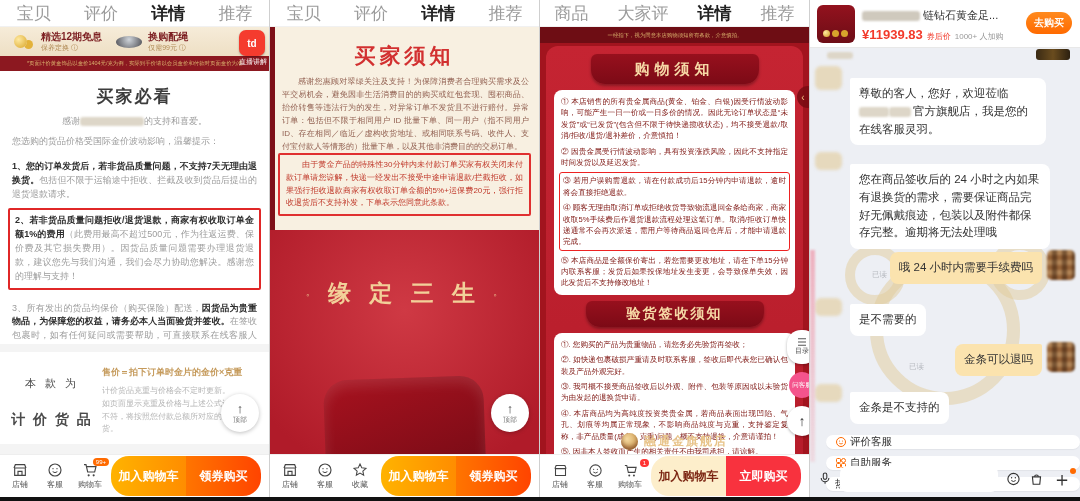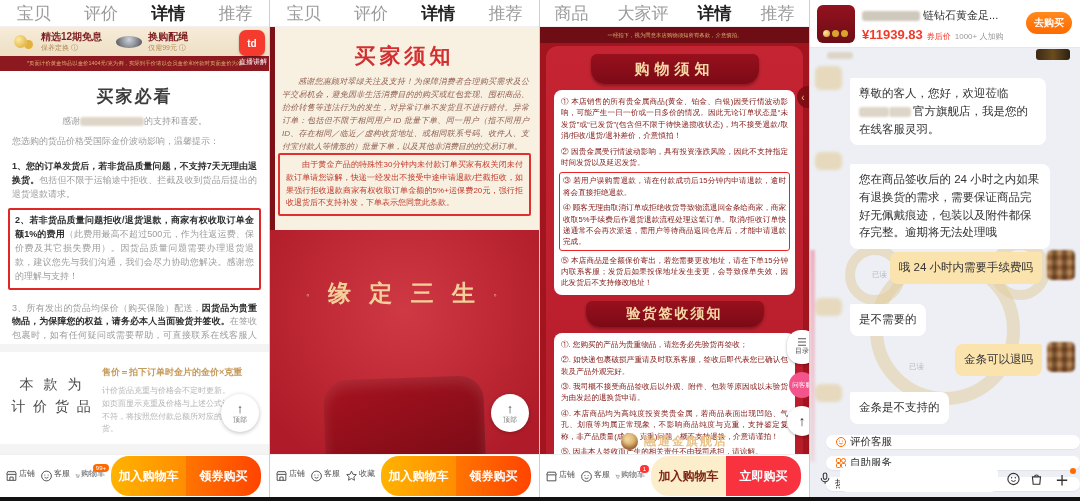--- a/index.html
+++ b/index.html
@@ -7,21 +7,21 @@
   body { font-family:"Liberation Sans", sans-serif; background:#111; overflow:hidden; }
   .app { position:relative; display:flex; width:1080px; height:501px; background:#111; }
   .panel { position:relative; width:270px; height:497px; background:#fff; overflow:hidden; border-right:1px solid #cfcfcf; flex:0 0 270px; }
 
   
   .tabs { position:absolute; top:0; left:0; right:0; height:27px; background:#fff; display:flex; justify-content:space-around; align-items:center; font-size:17px; color:#9b9b9b; z-index:8; border-bottom:1px solid #f1f1f1; }
   .tab.active { color:#222; font-weight:700; }
 
   
   .bbar { position:absolute; left:0; right:0; bottom:0; height:43px; background:#fff; display:flex; align-items:center; z-index:9; border-top:1px solid #eee; }
-  .bicon { position:relative; width:30px; margin-left:5px; display:flex; flex-direction:row; align-items:flex-start; gap:1px; }
+  .bicon { position:relative; width:30px; margin-left:5px; display:flex; flex-direction:column; align-items:center; gap:1px; }
   .bicon .lbl { font-size:8px; color:#555; white-space:nowrap; }
   .badge { position:absolute; top:-4px; right:-4px; background:#ff6a00; color:#fff; font-size:6px; border-radius:7px; padding:1px 3px; line-height:1; }
   .badge.red { background:#f33; }
   .pill { display:flex; flex:1; height:40px; margin:0 8px 0 6px; border-radius:18px; overflow:hidden; }
   .pill .half { flex:1; display:flex; align-items:center; justify-content:center; color:#fff; font-size:12px; font-weight:700; white-space:nowrap; }
   .h-orange { background:linear-gradient(90deg,#ffb300,#ff8d00); }
   .h-red-orange { background:linear-gradient(90deg,#ff7500,#ff4400); }
   .h-cream { background:#fdeecb; color:#7c2613 !important; }
   .h-red { background:#f8323e; }
 
@@ -41,32 +41,32 @@
   .strip-txt { font-size:6px; color:#d9b06c; transform:scale(.9); white-space:nowrap; }
   .livelbl { position:absolute; top:57px; right:2px; font-size:7px; color:#fff; z-index:6; }
   .p1-card { position:absolute; top:71px; left:0; right:0; height:273px; background:#fff; padding:14px 12px 0; }
   .p1-title { text-align:center; font-size:17px; font-weight:700; color:#3c3c3c; letter-spacing:2px; }
   .p1-line { font-size:9px; color:#9c9c9c; text-align:center; margin-top:7px; }
   .p1-par { font-size:9px; color:#9c9c9c; line-height:1.55; margin-top:12px; text-align:justify; }
   .p1-par b { color:#2e2e2e; }
   .p1-box { border:2px solid #e02727; border-radius:2px; padding:4px 5px; margin:6px -4px 0; }
   .p1-price { position:absolute; top:352px; left:0; right:0; height:92px; background:#fff; display:flex; padding:14px 10px 0; }
   .pp-left { width:84px; text-align:center; color:#4a4a4a; }
-  .pp-l1 { font-size:14px; letter-spacing:3px; margin-top:10px; }
-  .pp-l2 { font-size:14px; font-weight:400; letter-spacing:2px; margin-top:4px; }
+  .pp-l1 { font-size:11px; letter-spacing:3px; margin-top:10px; }
+  .pp-l2 { font-size:14px; font-weight:700; letter-spacing:2px; margin-top:20px; }
   .pp-right { flex:1; padding-left:8px; }
   .pp-f { font-size:9px; color:#c59a5b; font-weight:700; }
   .pp-n { font-size:8px; color:#b5b5b5; line-height:1.6; margin-top:6px; }
   .gap { position:absolute; left:0; right:0; background:#f4f4f4; }
 
   
   .p2-top { position:absolute; top:27px; left:0; right:0; height:203px; background:#f8f0e1; }
   .p2-edge { position:absolute; top:27px; left:0; width:5px; height:203px; background:#7e1018; }
   .p2-title { position:absolute; top:42px; left:0; right:0; text-align:center; font-size:21px; font-weight:700; color:#d23030; letter-spacing:4px; }
-  .p2-body { position:absolute; top:76px; left:12px; right:10px; font-size:8px; color:#936253; line-height:1.62; text-align:justify; text-indent:2em;font-style:italic; }
+  .p2-body { position:absolute; top:76px; left:12px; right:10px; font-size:8px; color:#936253; line-height:1.62; text-align:justify; text-indent:2em; }
   .p2-box { position:absolute; top:153px; left:8px; right:8px; border:2px solid #e03030; border-radius:2px; padding:4px 6px; font-size:8px; color:#c0392b; line-height:1.6; text-align:justify; text-indent:2em; }
   .p2-red { position:absolute; top:230px; left:0; right:0; bottom:0; background:radial-gradient(circle at 50% 30%,#cf3944,#b01b29 75%); }
   .p2-slogan { position:absolute; top:48px; left:0; right:0; text-align:center; font-size:23px; font-weight:700; color:#f2d099; letter-spacing:6px; }
   .p2-slogan .dot { font-size:9px; vertical-align:middle; color:#f2d099; }
   .p2-sub { text-align:center; font-size:8px; color:#e8c387; margin-top:5px; letter-spacing:1px; }
   .p2-subwrap { position:absolute; top:82px; left:0; right:0; }
   .p2-boximg { position:absolute; top:148px; left:55px; width:160px; height:120px; background:linear-gradient(160deg,#a8121f,#6f0a14); border-radius:24px 24px 10px 10px; transform:rotate(-2deg); box-shadow:inset 0 6px 14px rgba(255,255,255,.12); }
   .p2-ring { position:absolute; top:238px; left:105px; width:56px; height:26px; border-radius:50%; border:6px solid #e6b254; }
 
   

